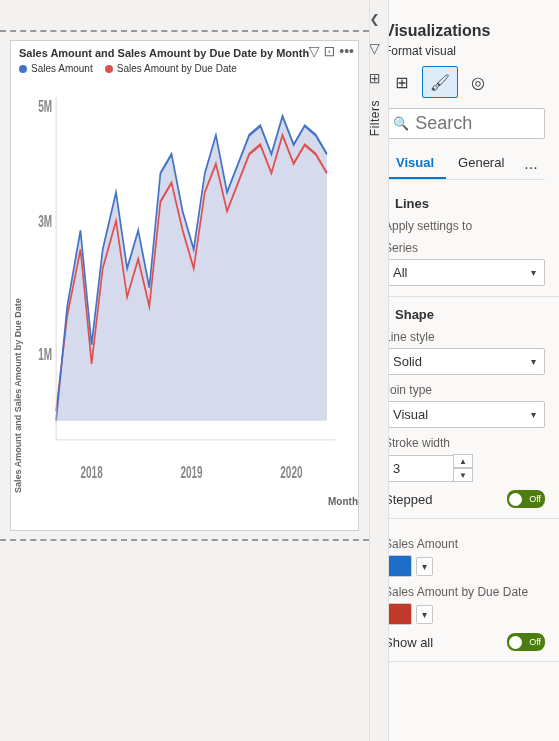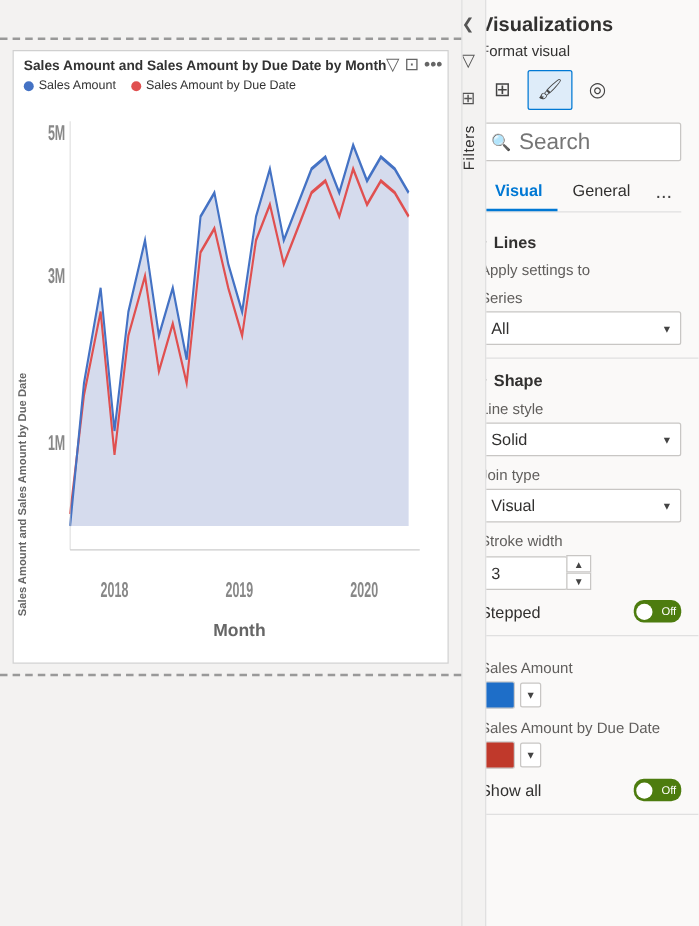--- a/index.html
+++ b/index.html
@@ -92,21 +92,21 @@
     
     .right-panel {
       width: 189px;
       height: 741px;
       background: #faf9f8;
       display: flex;
       flex-direction: column;
     }
 
     .panel-header {
-      padding: 12px 14px 6px 14px;
+      padding: 22px 14px 6px 14px;
       background: #faf9f8;
     }
 
     .panel-title {
       font-size: 16px;
       font-weight: 600;
       color: #323130;
     }
 
     .format-visual-label {
@@ -431,21 +431,21 @@
           <polyline points="28,180 38,120 50,80 60,140 70,90 82,60 92,100 102,80 112,110 122,50 132,40 142,70 152,90 162,50 172,30 182,60 192,45 202,30 212,25 222,40 232,20 242,35 252,25 262,30 272,40" fill="none" stroke="#4472c4" stroke-width="1.5"></polyline>
 
           <text x="60" y="210" font-size="9" fill="#888" text-anchor="middle">2018</text>
           <text x="150" y="210" font-size="9" fill="#888" text-anchor="middle">2019</text>
           <text x="240" y="210" font-size="9" fill="#888" text-anchor="middle">2020</text>
 
           <line x1="28" y1="190" x2="280" y2="190" stroke="#ccc" stroke-width="0.5"></line>
           <line x1="28" y1="10" x2="28" y2="190" stroke="#ccc" stroke-width="0.5"></line>
         </svg>
         
-        <div style="text-align:center; font-size:14px; color:#666; margin-top:-4px;">
+        <div style="text-align:right; font-size:10px; color:#666; margin-top:-4px;">
           <span>Month</span>
         </div>
       </div>
     </div>
   </div>
 
   <div class="dotted-bottom"></div>
 </div>
 
 <div class="right-panel">

